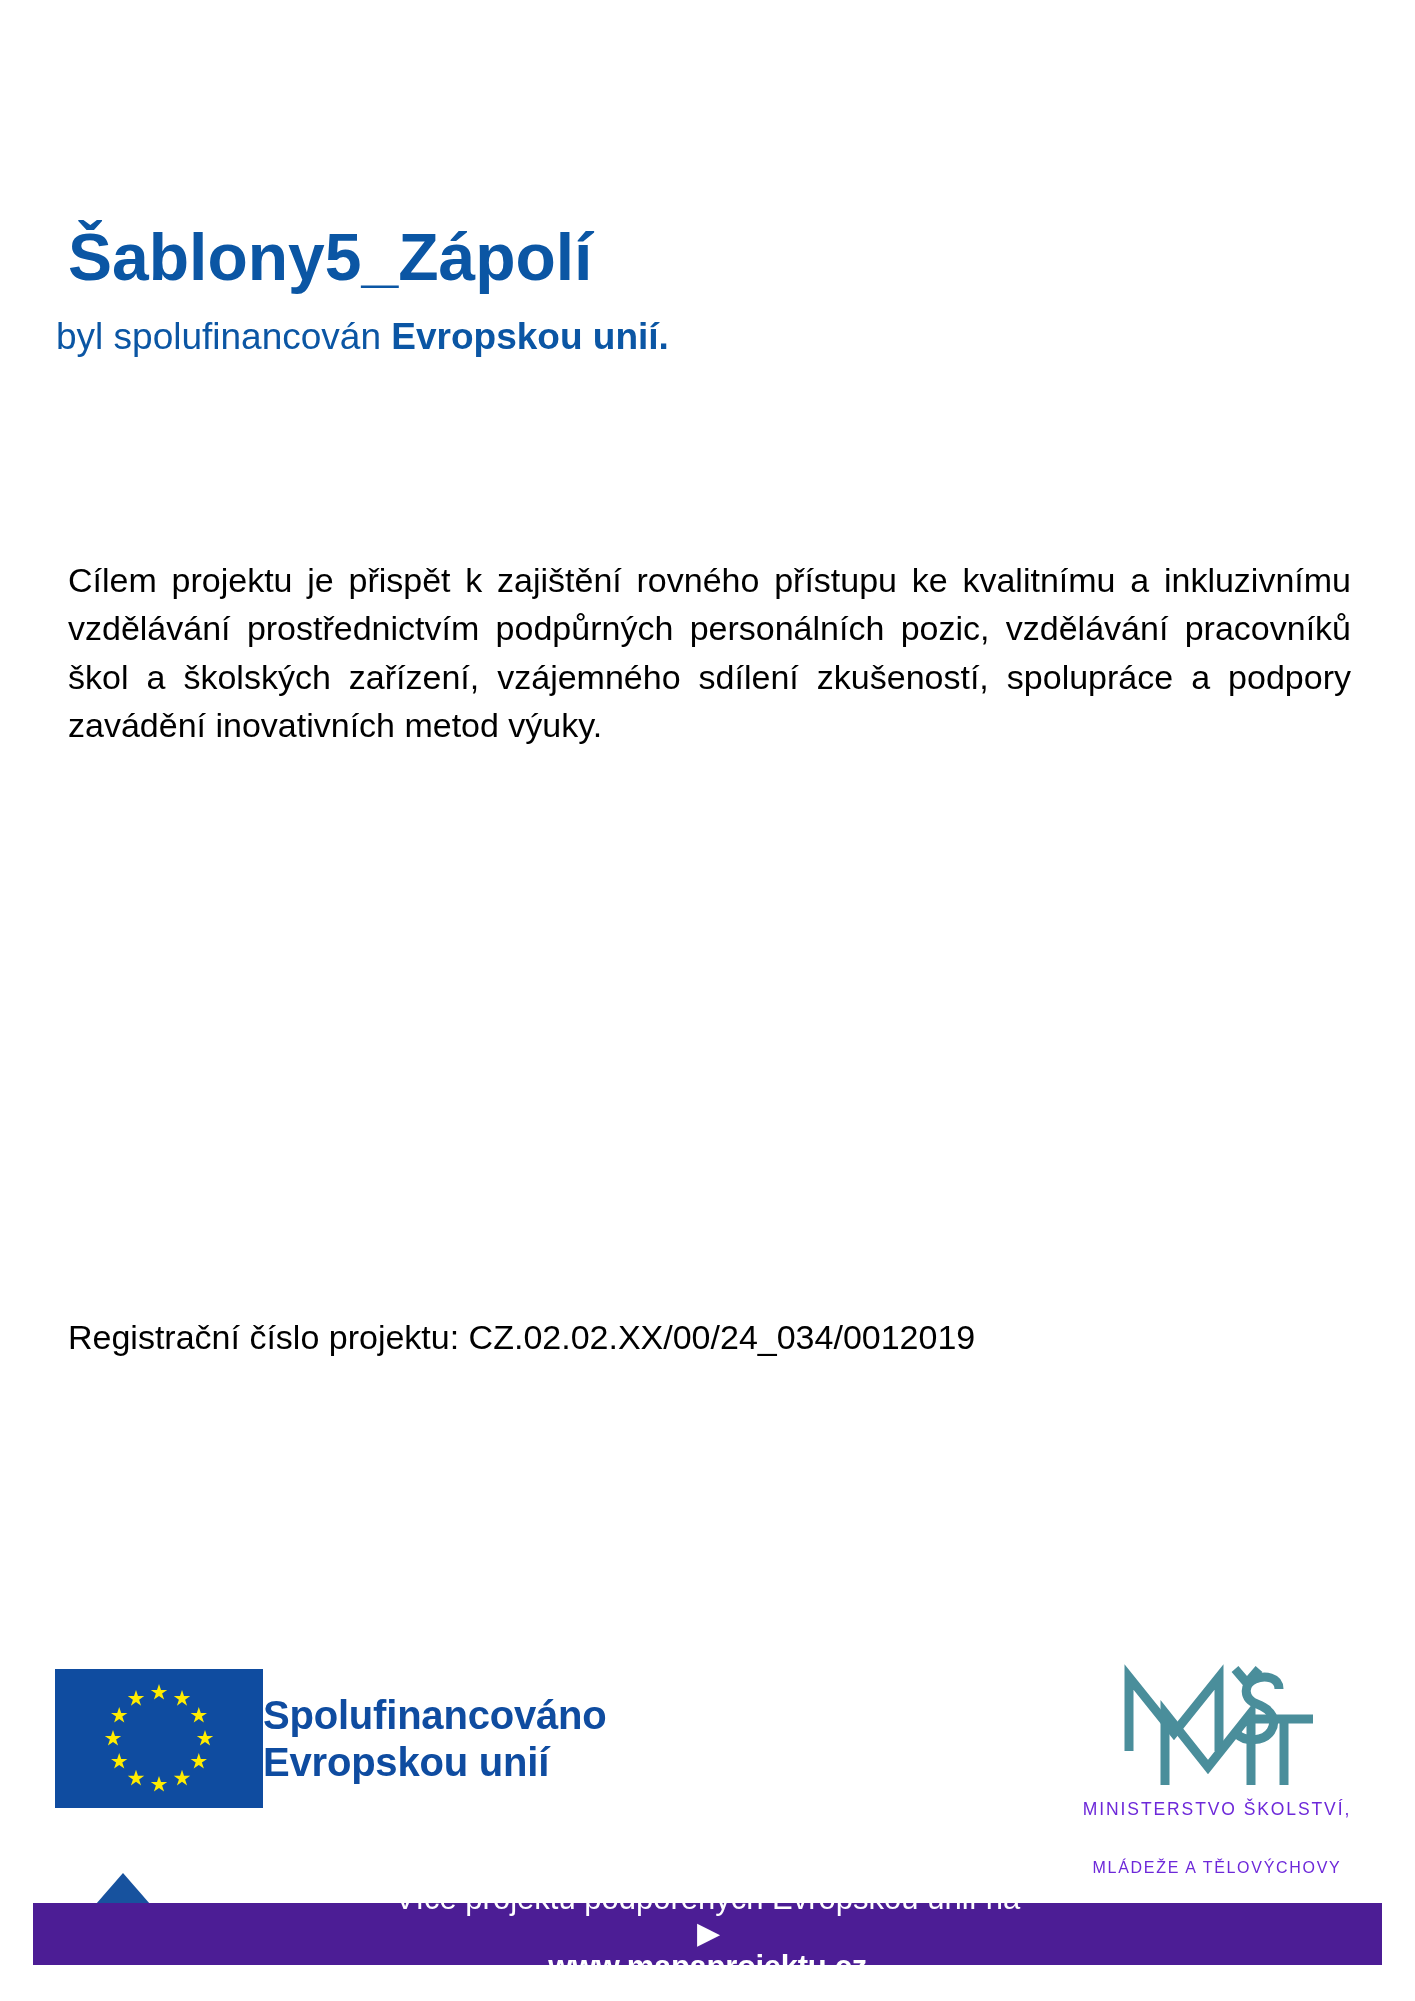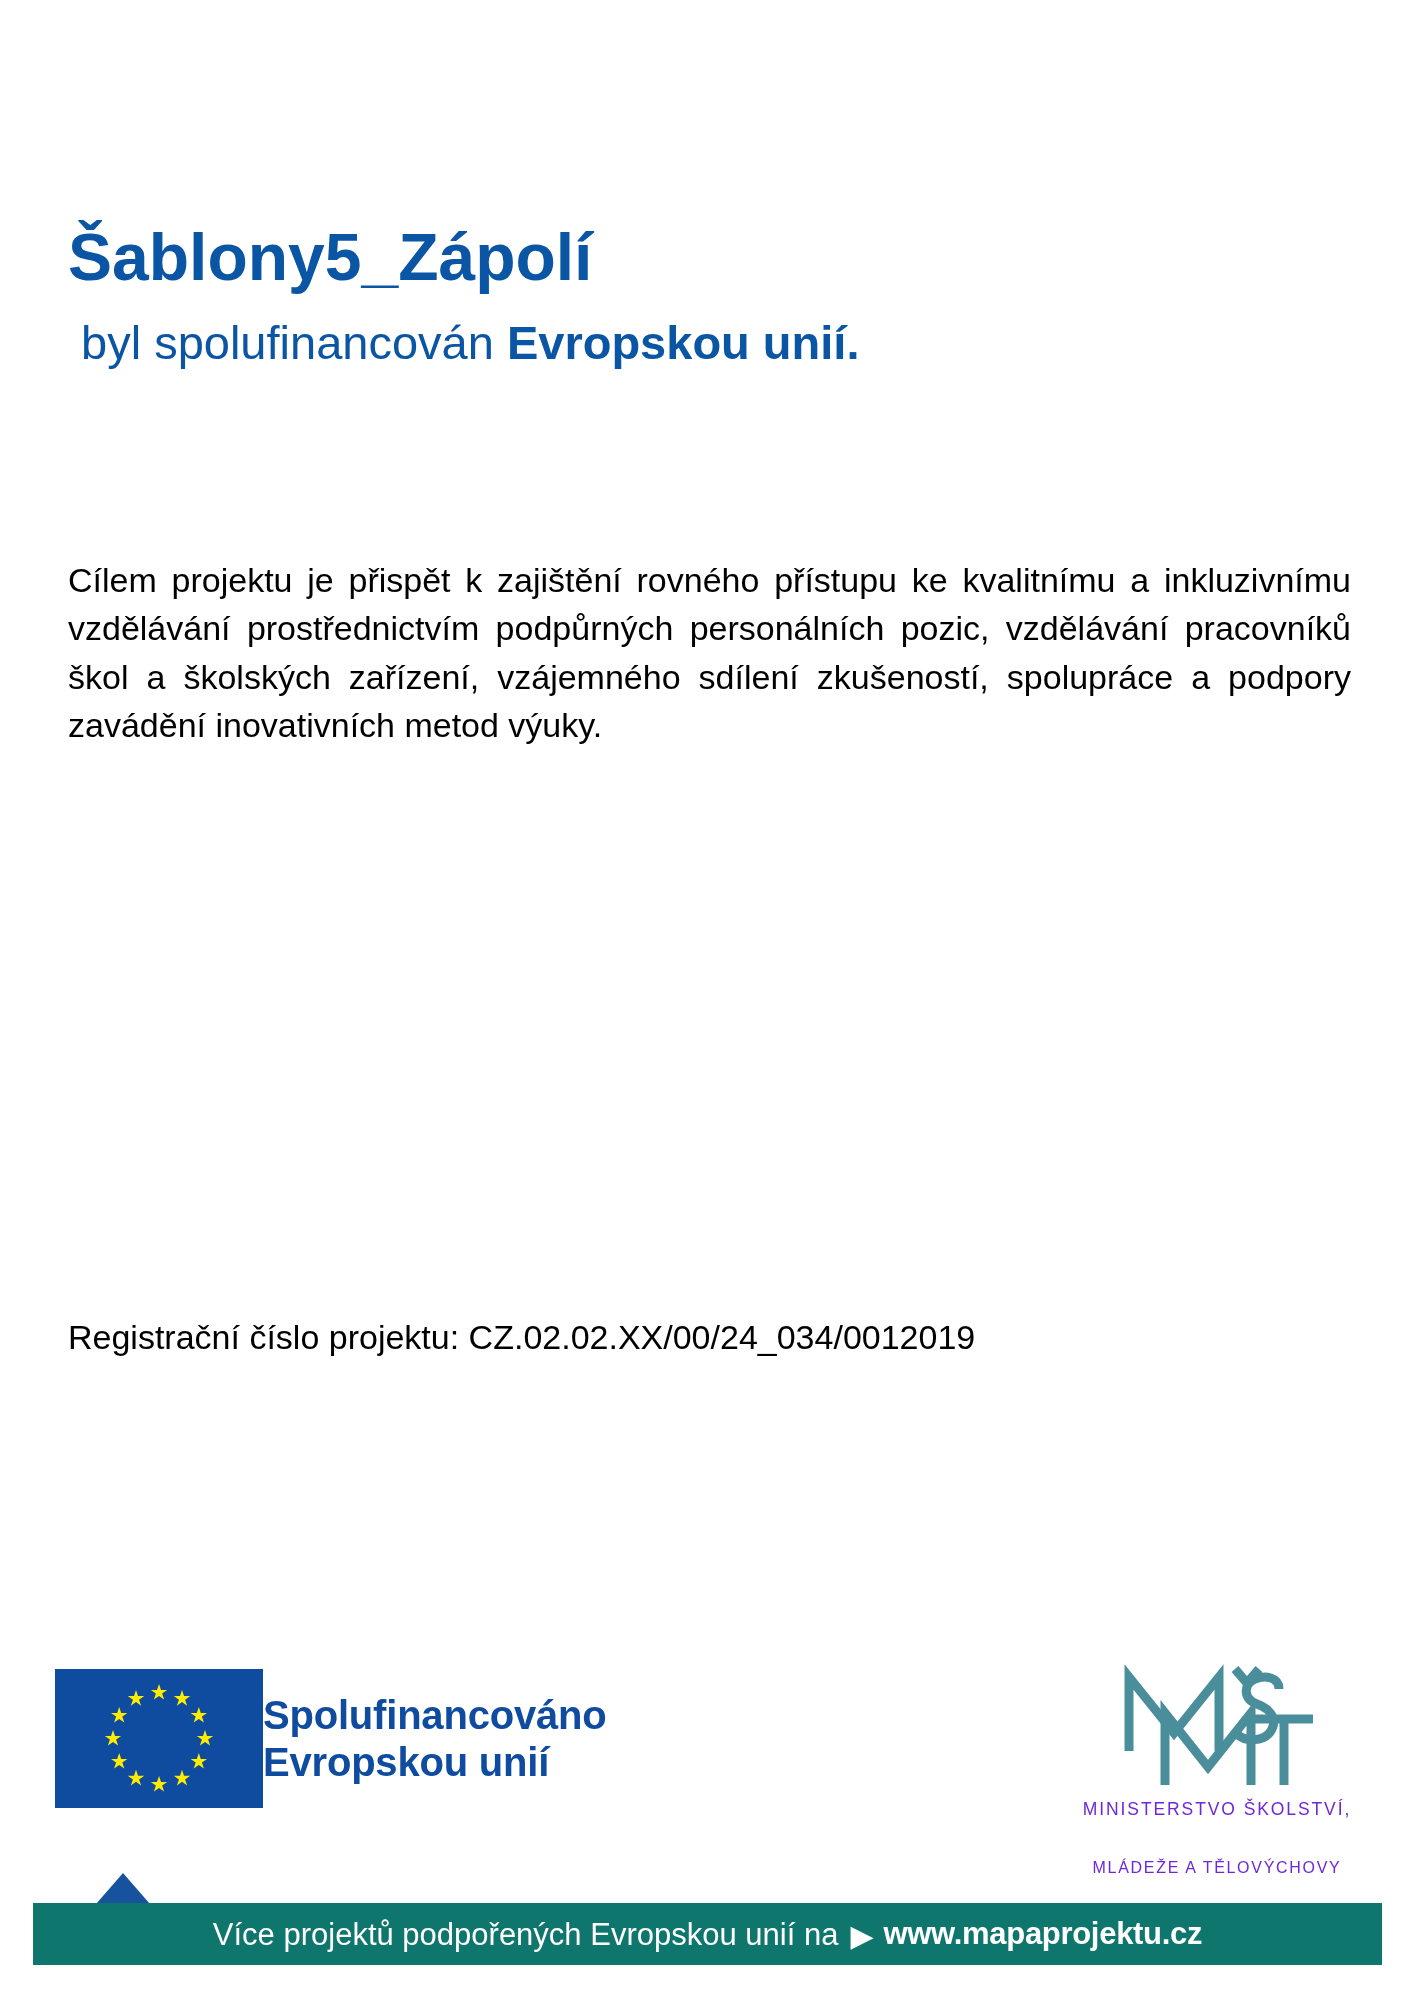--- a/index.html
+++ b/index.html
@@ -41,23 +41,23 @@
     top: 222px;
     font-size: 66px;
     line-height: 1.08;
     font-weight: bold;
     color: #0B56A4;
     white-space: nowrap;
   }
 
   .project-subtitle {
     position: absolute;
-    left: 81px;
+    left: 56px;
     top: 316px;
-    font-size: 47px;
+    font-size: 37px;
     line-height: 1.15;
     font-weight: normal;
     color: #0B56A4;
     white-space: nowrap;
   }
   .project-subtitle .strong {
     font-weight: bold;
   }
 
   
@@ -143,24 +143,25 @@
     margin-top: 36px;
   }
 
   
   .footer-bar {
     position: absolute;
     left: 33px;
     top: 1903px;
     width: 1349px;
     height: 62px;
-    background: #0f766e;
+    background: #4c1d95;
     display: flex;
     align-items: center;
     justify-content: center;
+    flex-direction: column;
   }
   .footer-pointer {
     position: absolute;
     left: 96px;
     top: 1873px;
     width: 0;
     height: 0;
     border-left: 27px solid transparent;
     border-right: 27px solid transparent;
     border-bottom: 31px solid #17529E;

